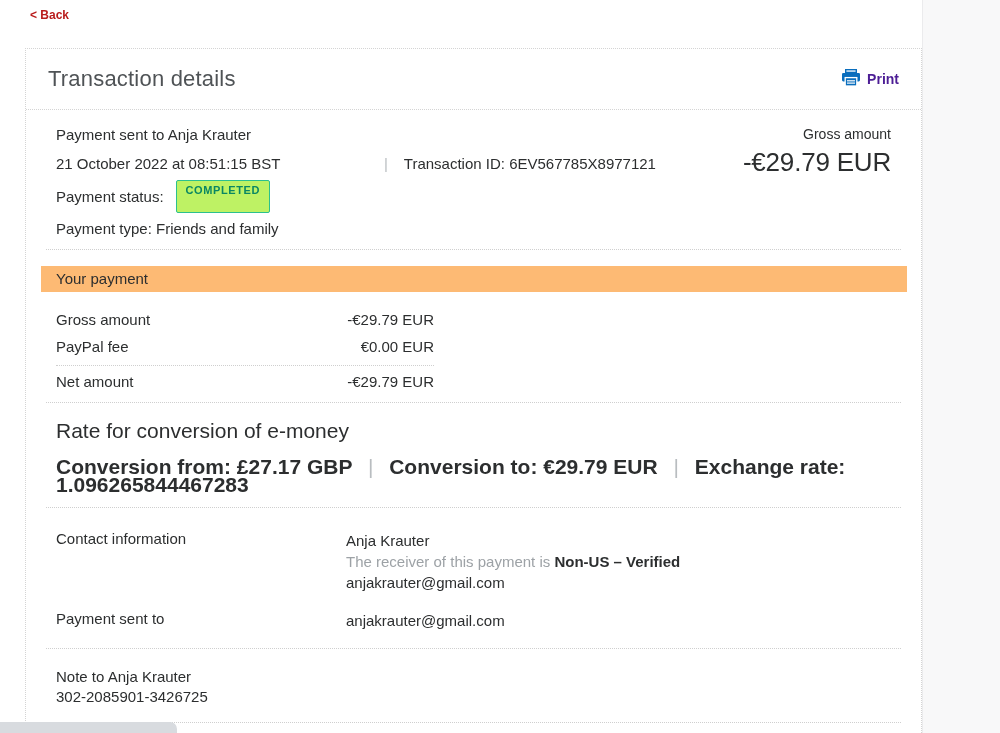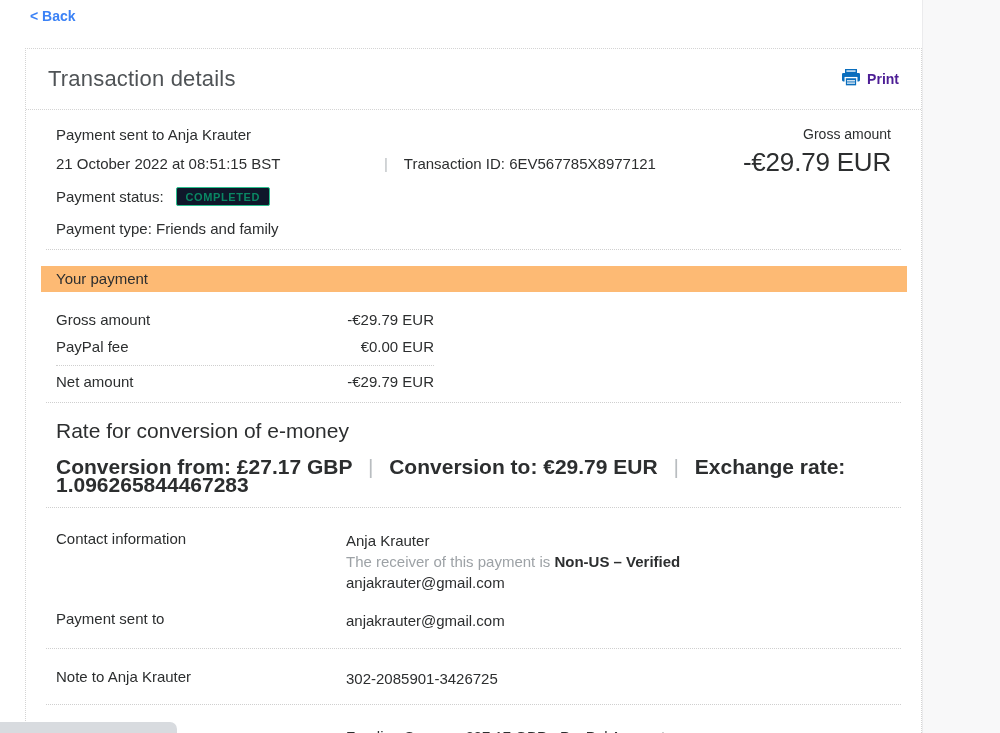--- a/index.html
+++ b/index.html
@@ -10,21 +10,21 @@
     background: #ffffff;
     font-family: "Liberation Sans", sans-serif;
     color: #2c2e2f;
   }
   .right-gutter {
     position: absolute; left: 922px; top: 0; width: 78px; height: 733px;
     background: #f8f8f9; border-left: 1px solid #ebebed;
   }
   .back-link {
     position: absolute; left: 30px; top: 8px;
-    color: #3b82f6; font-size: 14px; font-weight: bold;
+    color: #b91c1c; font-size: 12px; font-weight: bold;
     text-decoration: none; cursor: pointer;
   }
   .card {
     position: absolute; left: 25px; top: 48px; width: 897px; height: 695px;
     background: #fff; border: 1px dotted #d4d4d4; border-bottom: none;
   }
   .card-header {
     height: 61px; padding: 0 22px;
     display: flex; align-items: center; justify-content: space-between;
     border-bottom: 1px dotted #d4d4d4;
@@ -38,21 +38,21 @@
   }
   .summary { position: relative; padding: 16px 30px 11px; font-size: 15px; }
   .summary .line { line-height: 18px; }
   .s-row2 { margin-top: 11px; position: relative; height: 18px; }
   .txid-wrap { position: absolute; left: 328px; top: 0; white-space: nowrap; }
   .pipe { color: #b9bdc0; margin-right: 12px; }
   .s-row3 { margin-top: 12px; display: flex; align-items: center; height: 22px; }
   .status-badge {
     margin-left: 12px; border: 1px solid #2bc08e; color: #0a8763;
     font-size: 11px; font-weight: bold; letter-spacing: .6px;
-    padding: 3px 9px 2px; border-radius: 2px; background: #0f172a;
+    padding: 3px 9px 16px; border-radius: 2px; background: #bef264;
   }
   .s-row4 { margin-top: 13px; }
   .gross-block { position: absolute; top: 16px; right: 30px; text-align: right; }
   .gross-label { font-size: 14px; line-height: 17px; }
   .gross-value { font-size: 26px; line-height: 30px; margin-top: 4px; font-weight: 500; letter-spacing: -.2px; }
   .section-divider { border-top: 1px dotted #cfcfcf; margin: 0 20px; }
   .yp-bar {
     margin: 16px 14px 0 15px; background: #fdba74;
     font-size: 15px; line-height: 16px; padding: 5px 0 5px 15px;
   }
@@ -62,21 +62,21 @@
   .inner-divider { border-top: 1px dotted #cfcfcf; margin: 7px 0 7px; }
   .amounts-wrap { padding-bottom: 11px; }
   .conversion { padding: 16px 30px 13px; font-size: 21px; }
   .conv-line { margin-top: 15px; line-height: 18px; font-weight: bold; }
   .conv-line .pipe { font-weight: 400; margin: 0 10px; }
   .detail-row { display: flex; padding: 0 30px; font-size: 15px; }
   .detail-row .dlabel { width: 290px; flex: none; line-height: 18px; }
   .detail-row .dvalue { flex: 1; line-height: 21px; }
   .pad-contact { padding-top: 22px; }
   .pad-sentto  { padding-top: 17px; }
-  .pad-note    { padding-top: 19px; }
+  .pad-note    { padding-top: 19px; flex-direction: column; }
   .pad-funding { padding-top: 21px; }
   .div-sentto  { margin-top: 17px; }
   .div-note    { margin-top: 15px; }
   .muted { color: #9da2a6; }
   .bold  { font-weight: bold; }
   .funding-line { line-height: 22px; }
   .bottom-bubble {
     position: absolute; left: 0; bottom: 0; width: 177px; height: 11px;
     background: #d8dbdf; border-top-right-radius: 7px; z-index: 5;
   }

